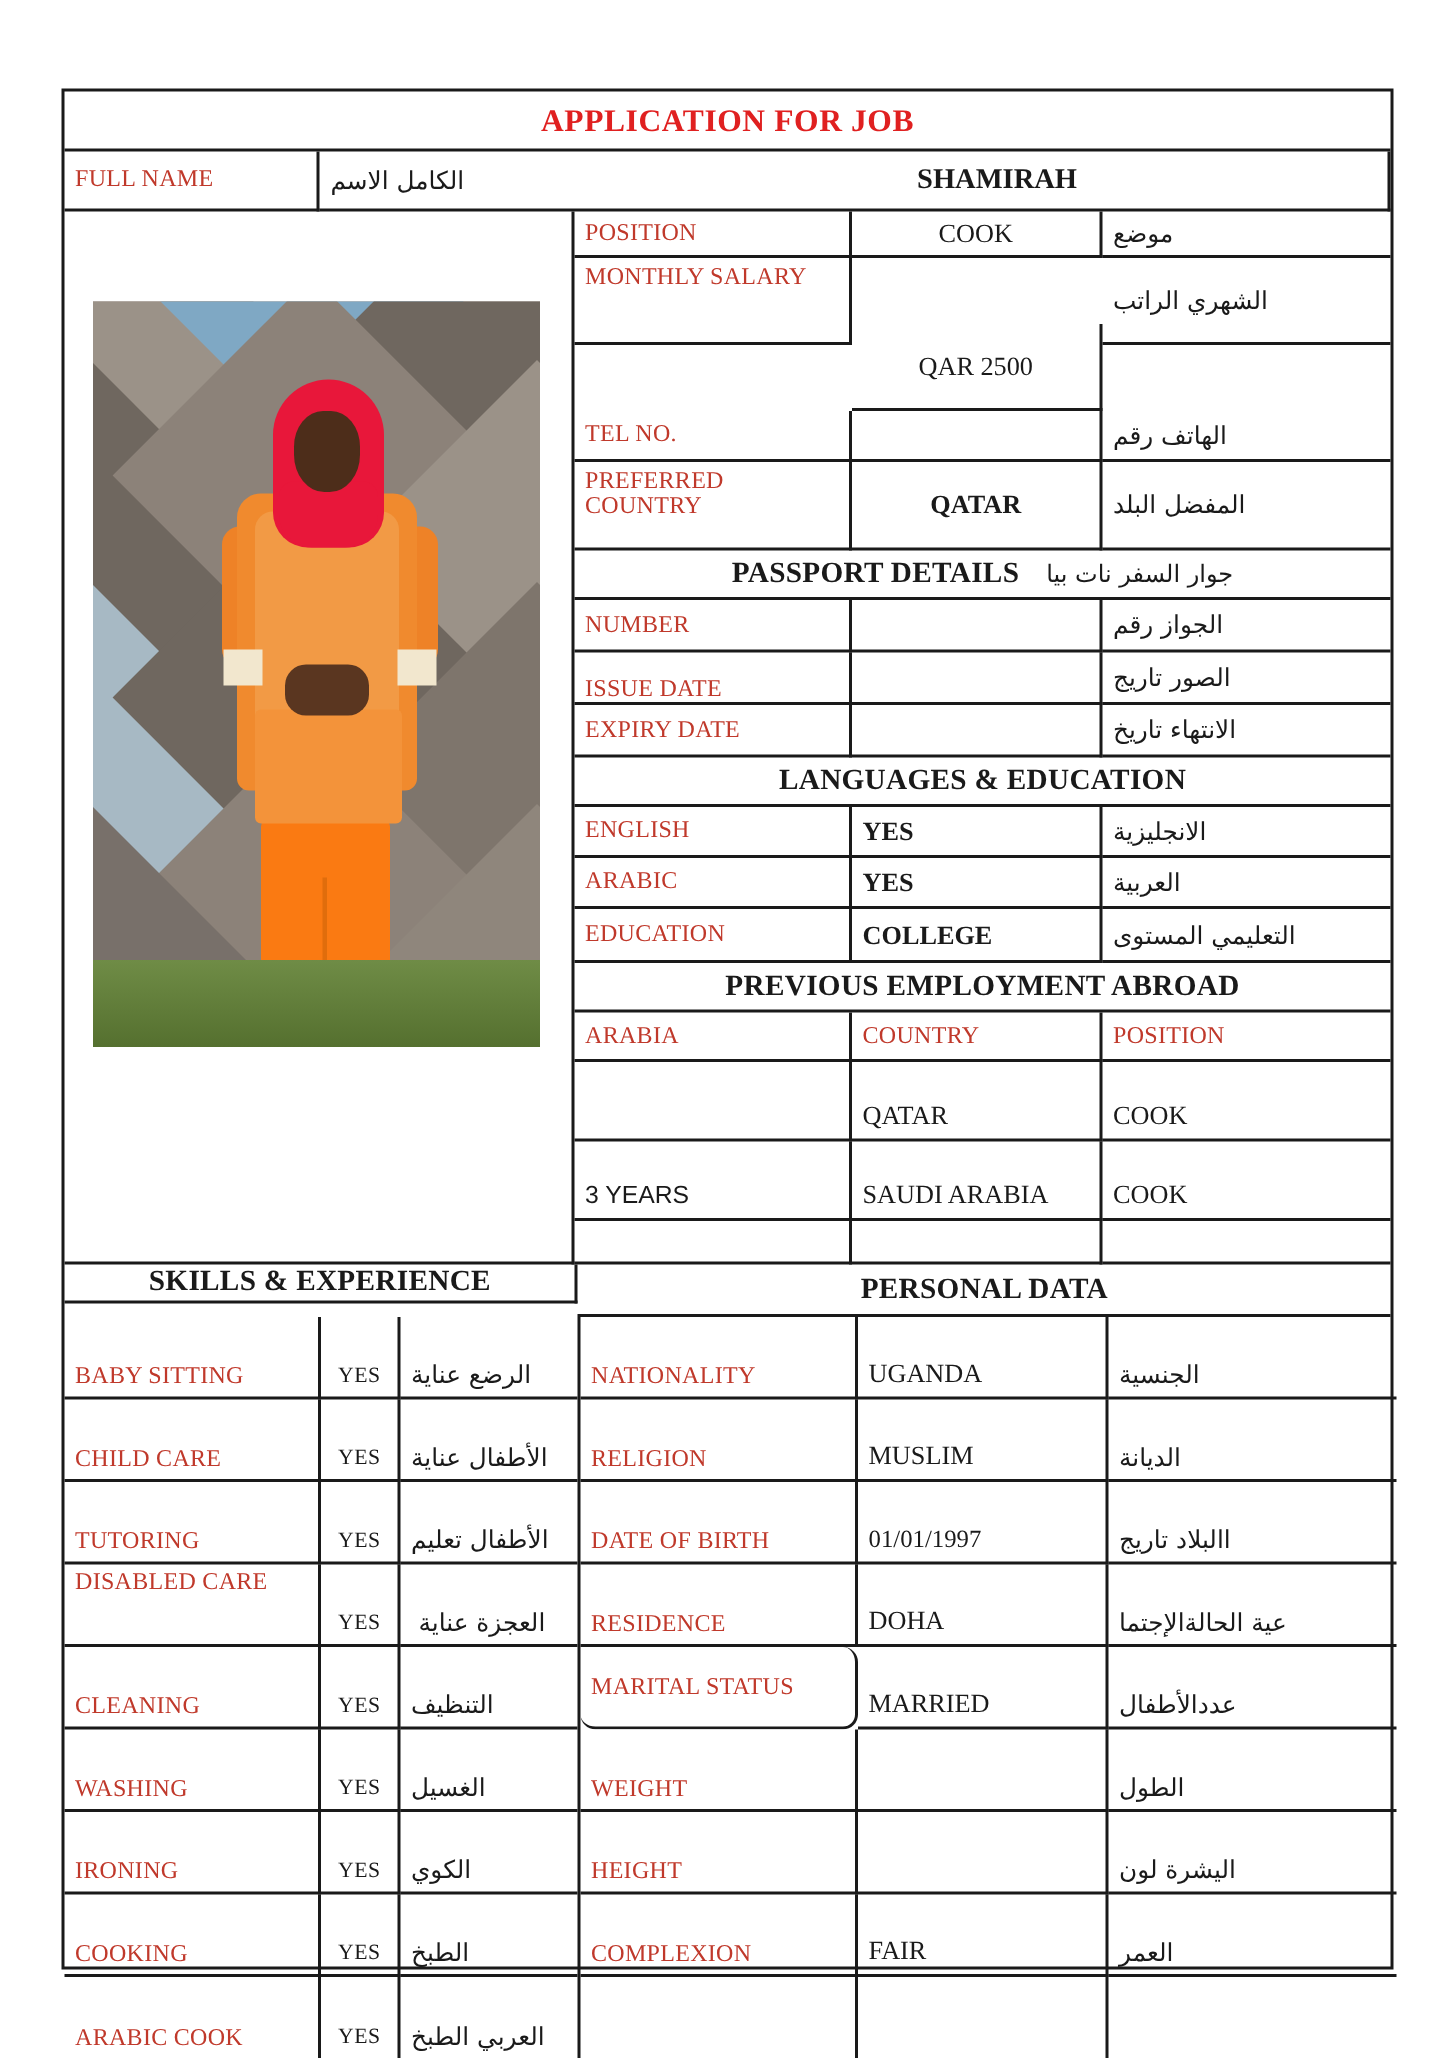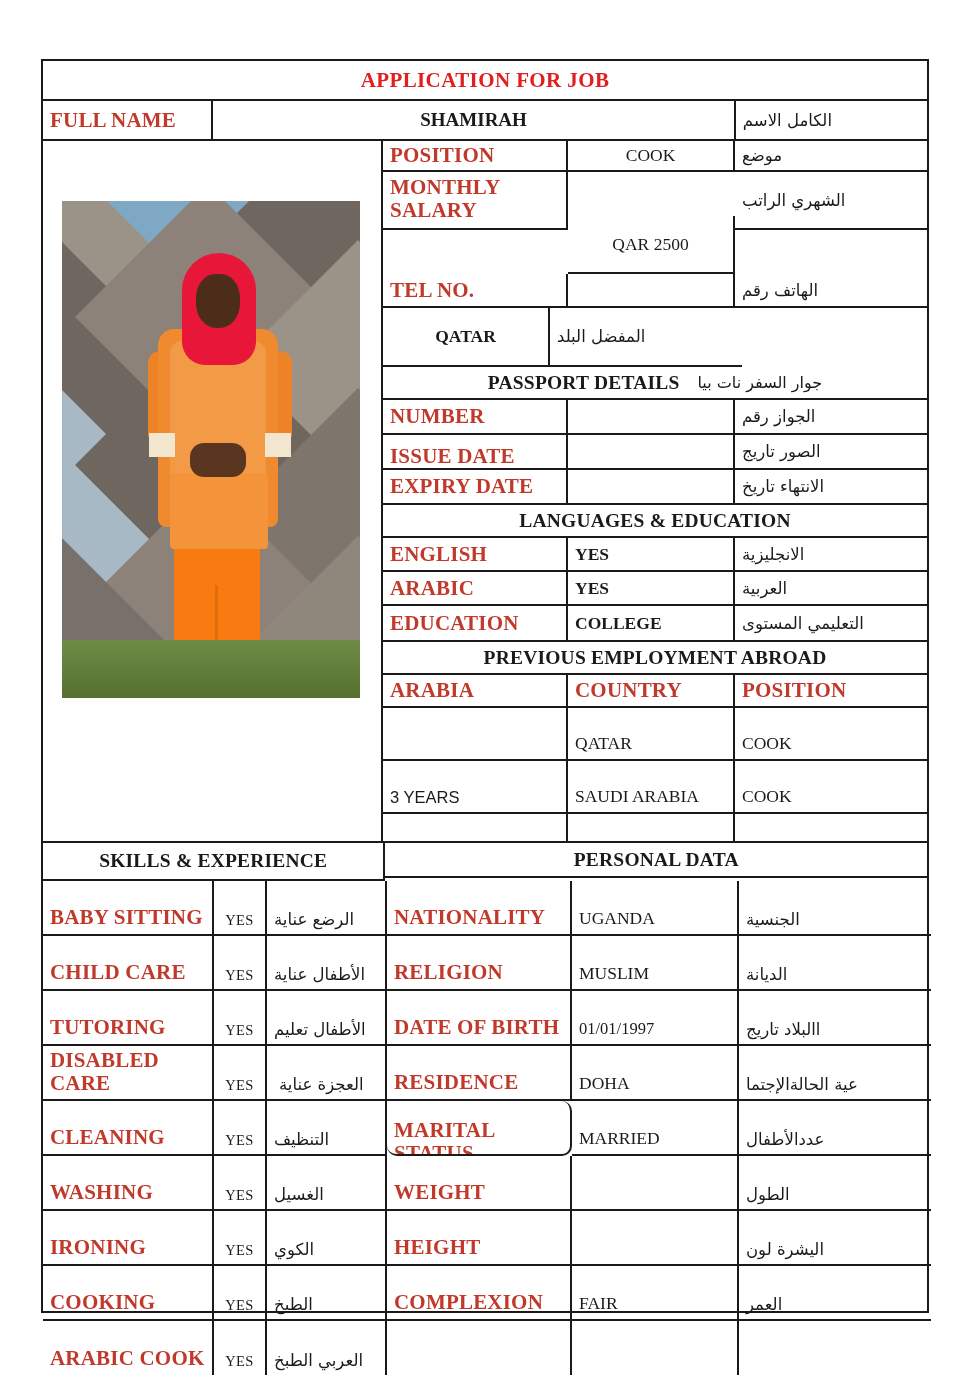--- a/index.html
+++ b/index.html
@@ -33,22 +33,22 @@
     display: flex;
     align-items: center;
     padding: 0 7px;
     overflow: hidden;
   }
   .cell.last { border-right: none; }
   .noborderb { border-bottom: none; }
 
   .lbl {
     color: #C0392B;
-    font-weight: bold;
-    font-size: 21px;
+    font-weight: normal;
+    font-size: 16px;
     letter-spacing: .2px;
     line-height: 1.08;
   }
   .val {
     color: #1a1a1a;
     font-size: 17.5px;
   }
   .val.b { font-weight: bold; }
   .val.sans { font-family: "Liberation Sans", sans-serif; font-size: 16.5px; }
   .ar {
@@ -233,25 +233,25 @@
 <div id="sheet">
 
   <div id="title-row">
     <span id="title-text">APPLICATION FOR JOB</span>
   </div>
 
   <div class="row">
     <div class="cell" style="width:171px;height:40px;">
       <span class="lbl">FULL NAME</span>
     </div>
+    <div class="cell last" style="width:192px;height:40px;">
+      <span class="ar">الكامل الاسم</span>
+    </div>
     <div class="cell center" style="width:525px;height:40px;">
       <span class="val b" style="font-size:19px;">SHAMIRAH</span>
-    </div>
-    <div class="cell last" style="width:192px;height:40px;">
-      <span class="ar">الكامل الاسم</span>
     </div>
   </div>
 
   <div id="upper">
 
     <div id="photo-col">
       <div id="photo">
 
         <div class="dia" style="left:-96px;top:-70px;background:#9b9288;"></div>
         <div class="dia" style="left:52px;top:-126px;background:#7fa8c4;"></div>
@@ -320,20 +320,23 @@
         </div>
         <div class="cell center" style="width:167px;height:34px;">
           <span class="val"></span>
         </div>
         <div class="cell last" style="width:192px;height:34px;">
           <span class="ar">الهاتف رقم</span>
         </div>
       </div>
 
       <div class="row">
+        <div class="cell" style="width:185px;height:59px;align-items:flex-start;padding-top:4px;">
+          <span class="lbl" style="display:block;">PREFERRED COUNTRY</span>
+        </div>
         <div class="cell center" style="width:167px;height:59px;">
           <span class="val b">QATAR</span>
         </div>
         <div class="cell last" style="width:192px;height:59px;">
           <span class="ar">المفضل البلد</span>
         </div>
       </div>
 
       <div class="row">
         <div class="cell last center" style="width:544px;height:33px;">
@@ -471,21 +474,21 @@
         </div>
         <div class="cell last" style="width:192px;height:29px;">
           <span class="val"></span>
         </div>
       </div>
 
     </div>
   </div>
 
   <div class="row">
-    <div class="cell center" style="width:344px;height:38px;">
+    <div class="cell center" style="width:344px;height:26px;">
       <span class="sect">SKILLS &amp; EXPERIENCE</span>
     </div>
     <div class="cell last center" style="width:544px;height:35px;">
       <span class="sect">PERSONAL DATA</span>
     </div>
   </div>
 
   <div id="lower">
 
     <div id="skills-col">

